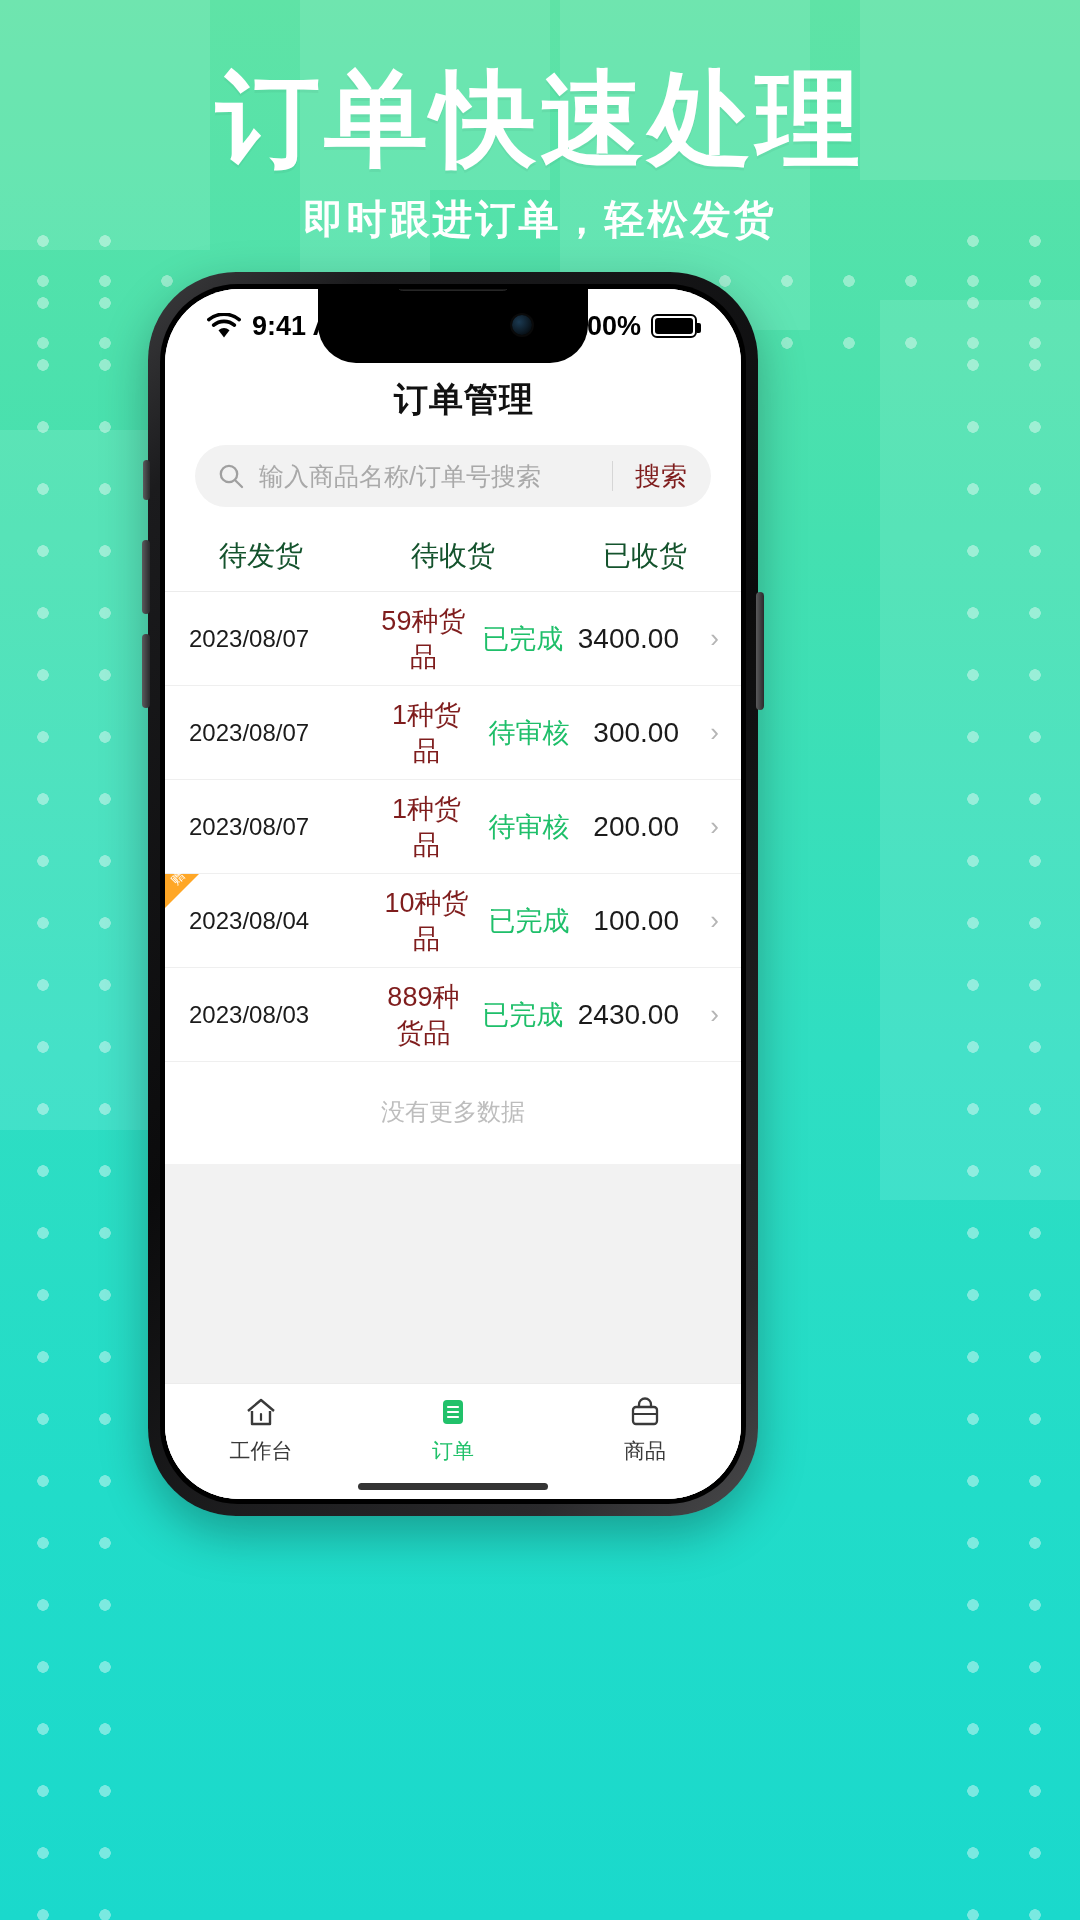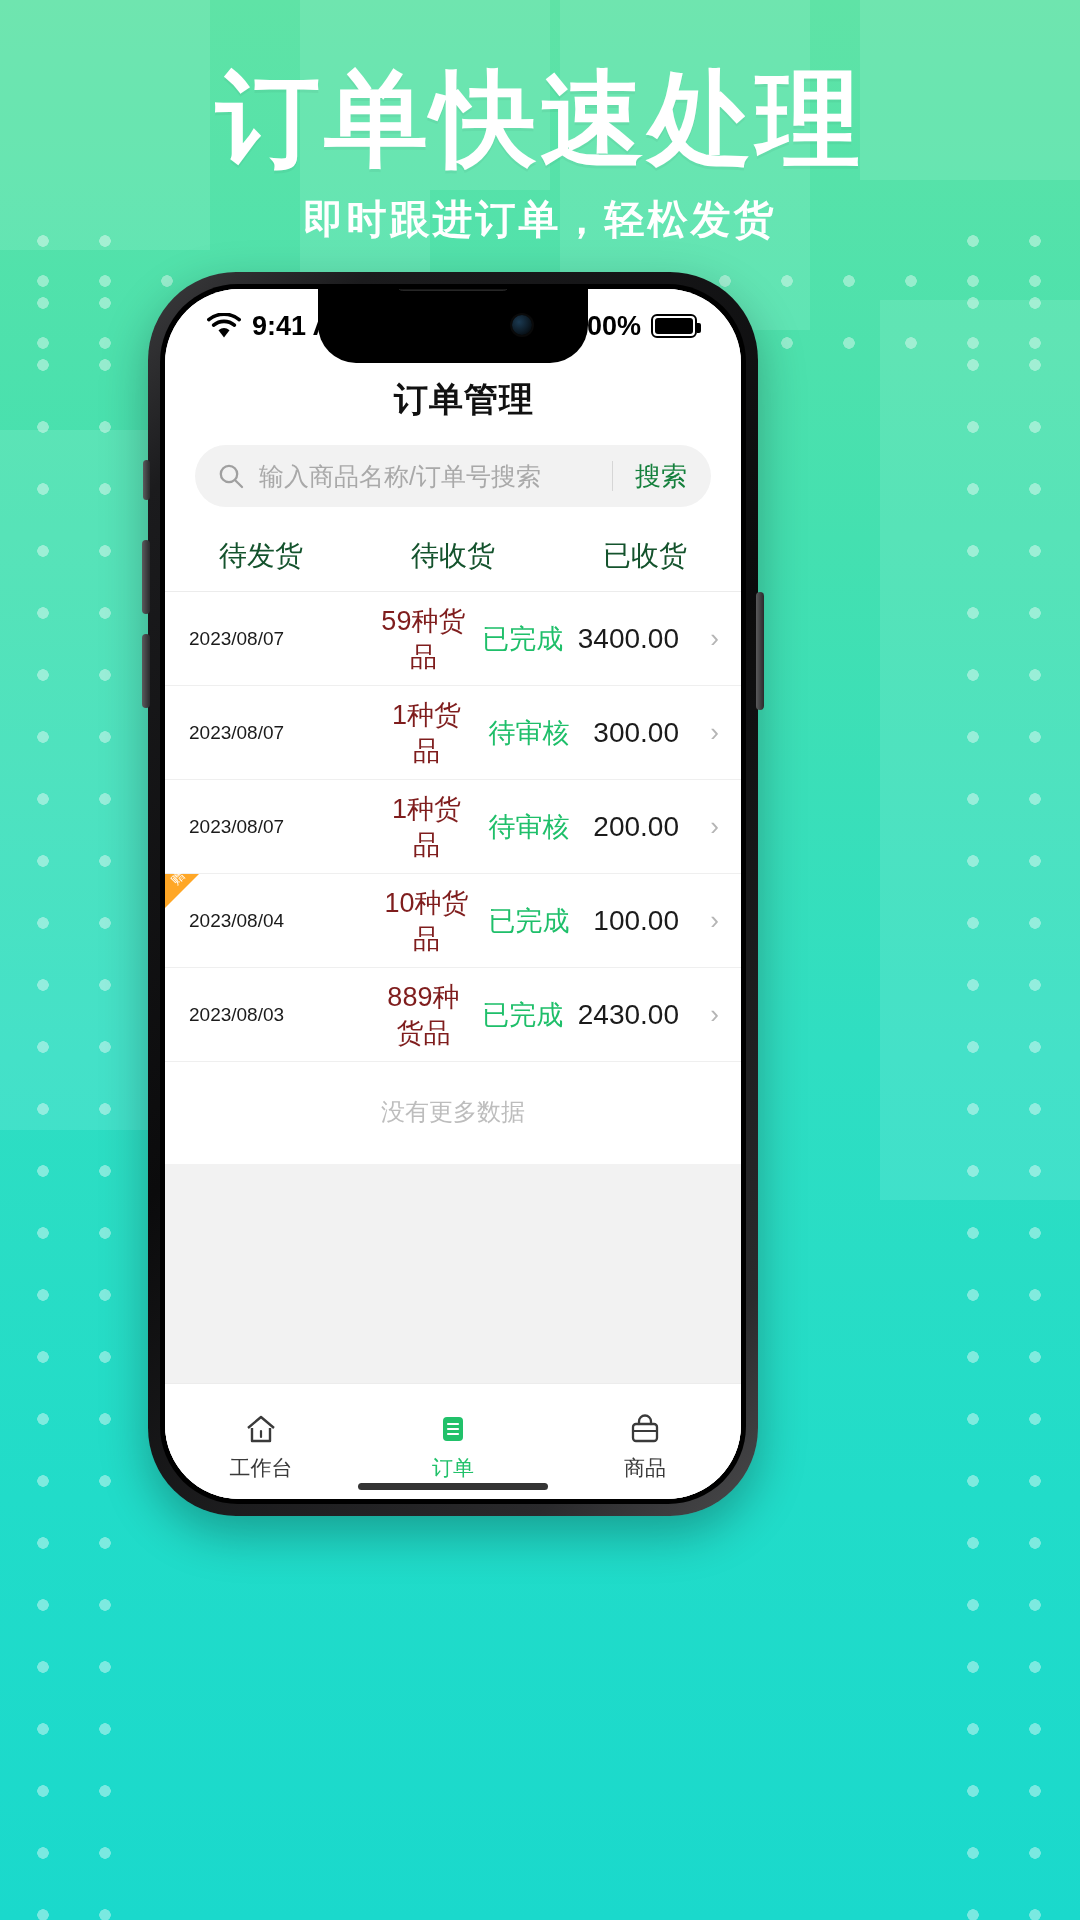--- a/index.html
+++ b/index.html
@@ -140,21 +140,21 @@
   }
   #search-input {
     flex:1; border:none; outline:none; background:transparent;
     font-size:25px; color:#333; padding-left:14px;
     font-family:"Liberation Sans",sans-serif;
   }
   #search-input::placeholder { color:#a9a9a9; }
   #search-divider { width:1px; height:30px; background:#d6d6d6; margin:0 6px; }
   #search-btn {
     border:none; background:transparent; cursor:pointer;
-    font-size:26px; color:#15803d; padding:0 16px;
+    font-size:26px; color:#7f1d1d; padding:0 16px;
     font-family:"Liberation Sans",sans-serif;
   }
 
   
   #tabs {
     background:#fff; display:flex;
     border-bottom:1px solid #ececec;
   }
   .tab {
     flex:1; text-align:center; padding:12px 0 16px;
@@ -167,21 +167,21 @@
   }
 
   
   #order-list { background:#fff; }
   .order-row {
     position:relative;
     display:flex; align-items:center;
     height:94px; padding:0 22px 0 24px;
     border-bottom:1px solid #efefef; cursor:pointer;
   }
-  .o-date  { font-size:19px; color:#1b1b1b; width:190px; }
+  .o-date  { font-size:24px; color:#1b1b1b; width:190px; }
   .o-goods { font-size:27px; color:#7f1d1d; flex:1; text-align:center; }
   .o-status{ font-size:27px; color:#1fbf6a; width:110px; text-align:center; }
   .o-amount{ font-size:28px; color:#1b1b1b; flex:1; text-align:right; padding-right:14px; }
   .o-chevron {
     width:26px; text-align:right; color:#b5b5b5; font-size:26px;
   }
   .gift-flag {
     position:absolute; left:0; top:0;
     width:0; height:0;
     border-top:34px solid #ffa726;
@@ -197,21 +197,21 @@
     text-align:center; color:#bdbdbd; font-size:24px;
     padding:34px 0 36px; background:#fff;
   }
   #list-spacer { background:#f2f2f2; height:360px; }
 
   
   #bottom-nav {
     position:absolute; left:0; right:0; bottom:0;
     height:116px; background:#fff;
     border-top:1px solid #ececec;
-    display:flex; align-items:center; padding-top:10px;
+    display:flex; align-items:flex-start; padding-top:10px;
   }
   .nav-item {
     flex:1; text-align:center; cursor:pointer;
     display:flex; flex-direction:column; align-items:center; gap:7px;
   }
   .nav-label { font-size:21px; color:#3a3a3a; }
   .nav-item.active .nav-label { color:#21c16a; }
   .nav-ic { height:36px; display:flex; align-items:center; justify-content:center; }
   #home-bar {
     position:absolute; bottom:9px; left:50%; transform:translateX(-50%);

